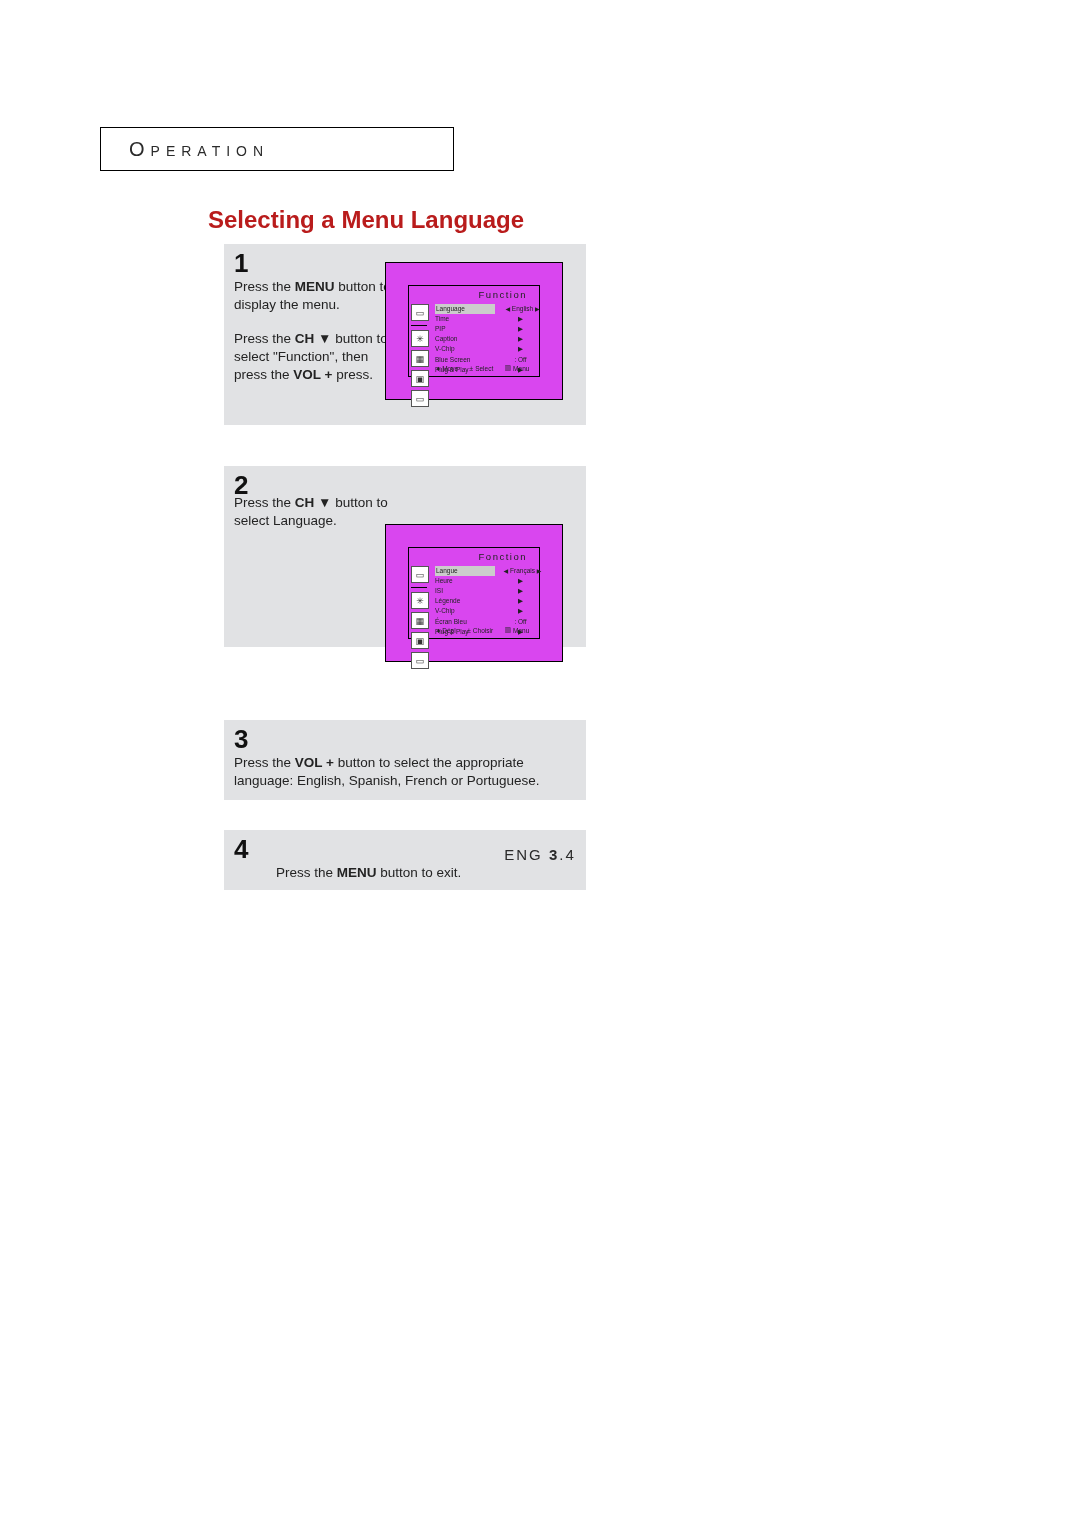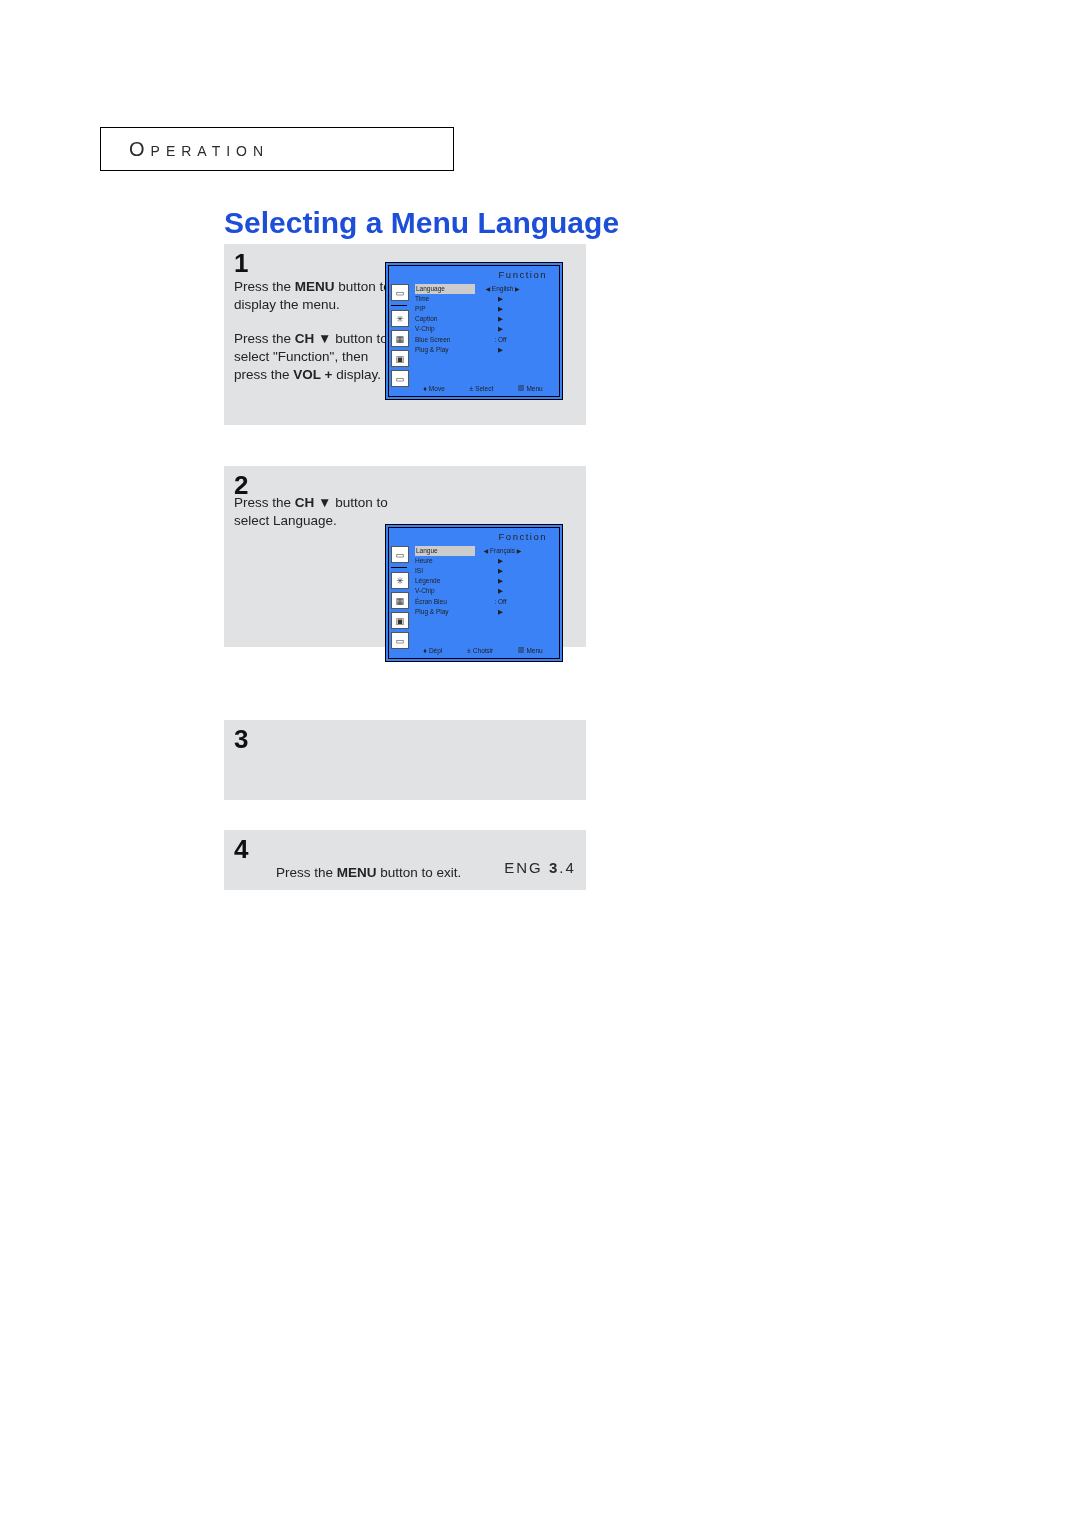--- a/index.html
+++ b/index.html
@@ -30,25 +30,25 @@
   .section-tab span {
     font-variant: small-caps;
     font-size: 20px;
     letter-spacing: 6px;
     padding-left: 28px;
     color: #2b2b2b;
   }
   
   .heading {
     position: absolute;
-    left: 224px;
+    left: 208px;
     top: 206px;
-    font-size: 30px;
+    font-size: 24px;
     font-weight: 700;
-    color: #1d4ed8;
+    color: #b91c1c;
   }
   
   .step-block {
     position: absolute;
     left: 224px;
     background: #e1e2e4;
     box-sizing: border-box;
   }
   .step1 { top: 244px; width: 362px; height: 181px; }
   .step2 { top: 466px; width: 362px; height: 181px; }
@@ -75,24 +75,24 @@
   .step1 .p1 { top: 34px; }
   .step1 .p2 { top: 86px; }
   .step2 .p1 { top: 28px; }
   .step3 .p1 { top: 34px; }
   .step4 .p1 { top: 34px; margin-left: 42px; }
   .step-text b { font-weight: 700; }
 
   
   .osd {
     position: absolute;
-    background: #3b82f6;
+    background: #d946ef;
     border: 1px solid #000;
     box-sizing: border-box;
-    padding: 2px;
+    padding: 22px;
     font-family: Arial, sans-serif;
   }
   .osd1 { left: 385px; top: 262px; width: 178px; height: 138px; }
   .osd2 { left: 385px; top: 484px; width: 178px; height: 138px; margin-top: 40px; }
   .osd-inner {
     border: 1px solid #000;
     height: 100%;
     box-sizing: border-box;
     position: relative;
     display: flex;
@@ -161,21 +161,21 @@
     border-top:1px solid transparent;
   }
   .osd-foot .seg { display:flex; align-items:center; gap:2px; }
   .sym { font-size:7px; }
 
   
   .pg-footer {
     position:absolute;
     left:0;
     right:0;
-    bottom: 200px;
+    bottom: 213px;
     text-align:center;
     font-size: 15px;
     letter-spacing: 2px;
     color:#2a2a2a;
   }
   .pg-footer b { font-weight:700; }
 </style>
 </head>
 <body>
 
@@ -186,21 +186,21 @@
   </div>
 
   <div class="heading">Selecting a Menu Language</div>
 
   <div class="step-block step1">
     <div class="step-num">1</div>
     <div class="step-text p1">
       <span>Press the </span><b>MENU</b><span> button to display the menu.</span>
     </div>
     <div class="step-text p2">
-      <span>Press the </span><b><span>CH ▼</span></b><span> button to select "Function", then press the </span><b>VOL +</b><span> display.</span>
+      <span>Press the </span><b><span>CH ▼</span></b><span> button to select "Function", then press the </span><b>VOL +</b><span> press.</span>
     </div>
   </div>
 
   <div class="osd osd1">
     <div class="osd-inner">
       <div class="osd-title">Function</div>
       <div class="osd-sidebar">
         <div class="ic">▭</div>
         <div class="div"></div>
         <div class="ic">✳</div>
@@ -315,20 +315,23 @@
         <span class="seg">
             <span class="sym">▥</span>
             <span>Menu</span>
           </span>
       </div>
     </div>
   </div>
 
   <div class="step-block step3">
     <div class="step-num">3</div>
+    <div class="step-text p1 wide">
+      <span>Press the </span><b>VOL +</b><span> button to select the appropriate language: English, Spanish, French or Portuguese.</span>
+    </div>
   </div>
 
   <div class="step-block step4">
     <div class="step-num">4</div>
     <div class="step-text p1 wide">
       <span>Press the </span><b>MENU</b><span> button to exit.</span>
     </div>
   </div>
 
   <div class="pg-footer">

